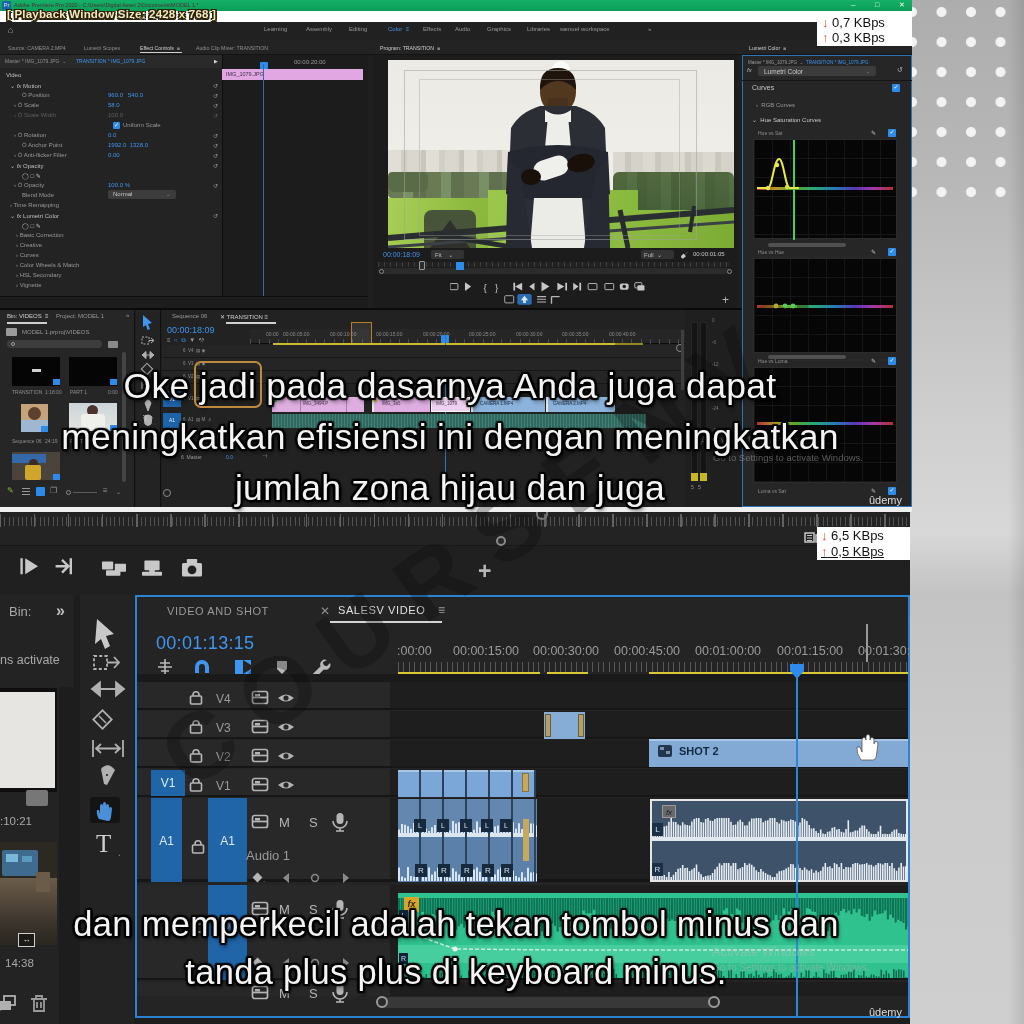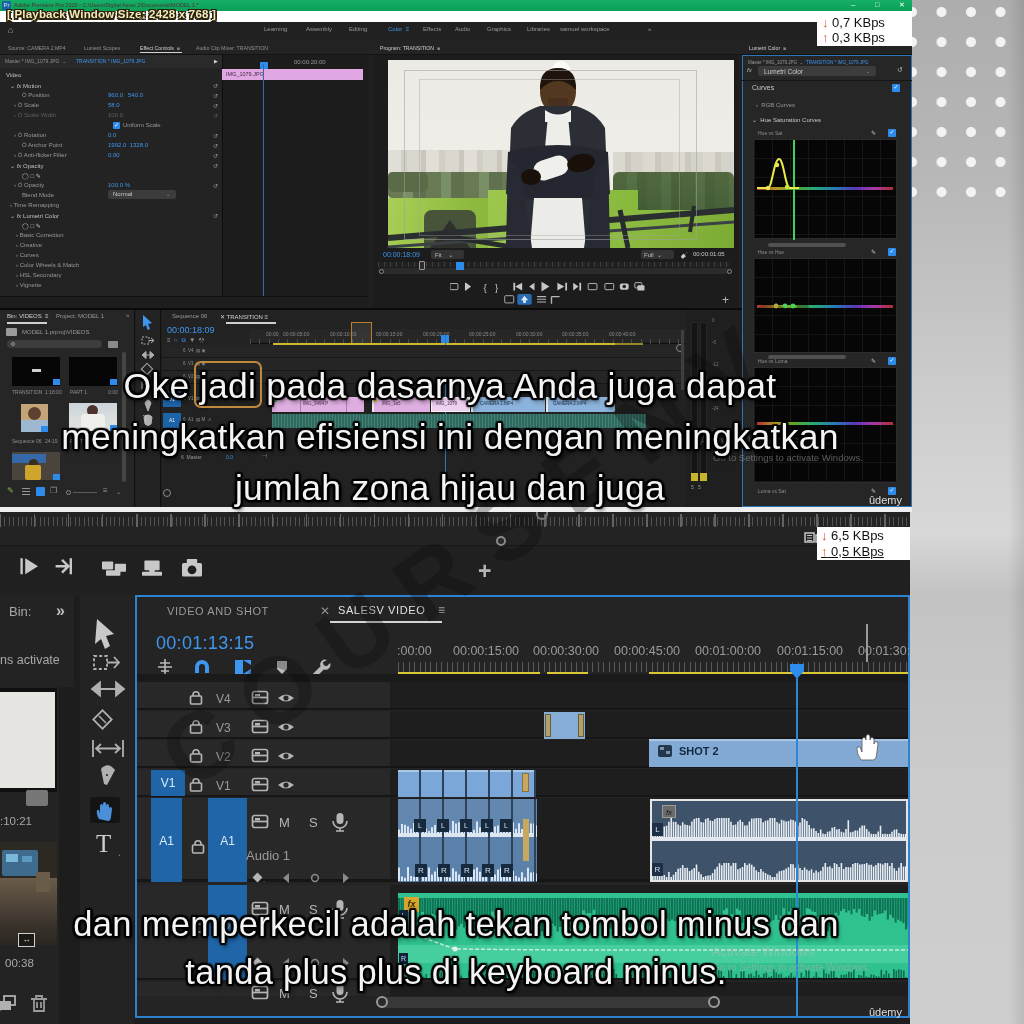--- a/index.html
+++ b/index.html
@@ -482,21 +482,21 @@
     <div class="abs" style="left:26px;top:278px;width:22px;height:16px;background:#777;border-radius:2px;"></div>
     <div class="txt" style="left:0;top:303px;font-size:11.5px;color:#a8a8a8;">:10:21</div>
     <div class="abs" style="left:0;top:330px;width:57px;height:103px;background:#2c2822;overflow:hidden;">
       <div class="abs" style="left:2px;top:8px;width:36px;height:26px;background:#3e6b8e;border-radius:2px;"></div>
       <div class="abs" style="left:6px;top:12px;width:12px;height:8px;background:#79b8d8;"></div>
       <div class="abs" style="left:22px;top:14px;width:10px;height:6px;background:#5a99c0;"></div>
       <div class="abs" style="left:0;top:36px;width:57px;height:67px;background:linear-gradient(180deg,#6b5c49,#3a332c 70%,#2a2620);"></div>
       <div class="abs" style="left:36px;top:30px;width:14px;height:20px;background:#6b5c4a;"></div>
     </div>
     <div class="abs" style="left:18px;top:421px;width:17px;height:14px;background:#1c1a16;border:1.5px solid #cfcfcf;color:#e8e8e8;font-size:8px;line-height:11px;text-align:center;">↔</div>
-    <div class="txt" style="left:5px;top:445px;font-size:11.5px;color:#a8a8a8;">00:38</div>
+    <div class="txt" style="left:5px;top:445px;font-size:11.5px;color:#a8a8a8;">14:38</div>
     <svg class="abs" style="left:0px;top:480px;" width="90" height="24">
       <rect x="4" y="4" width="11" height="9" fill="none" stroke="#b0b0b0" stroke-width="1.8"></rect>
         <rect x="0" y="9" width="11" height="9" fill="#b0b0b0"></rect>
         <path d="M2,16 l-2,2" stroke="#b0b0b0" stroke-width="2"></path>
       <path d="M31,7 h16 M34,7 v12 h10 v-12 M37,10 v6 M41,10 v6 M36,4 h6 v3 h-6 Z" stroke="#9a9a9a" stroke-width="1.8" fill="none"></path>
     </svg>
 
     <svg class="abs" style="left:90px;top:100px;" width="42" height="260">
       <path d="M7,7 L24,22 L16,24 L20,34 L15,37 L11,27 L5,32 Z" fill="#c8c8c8"></path>
       <g stroke="#b0b0b0" fill="none" stroke-width="1.8">

